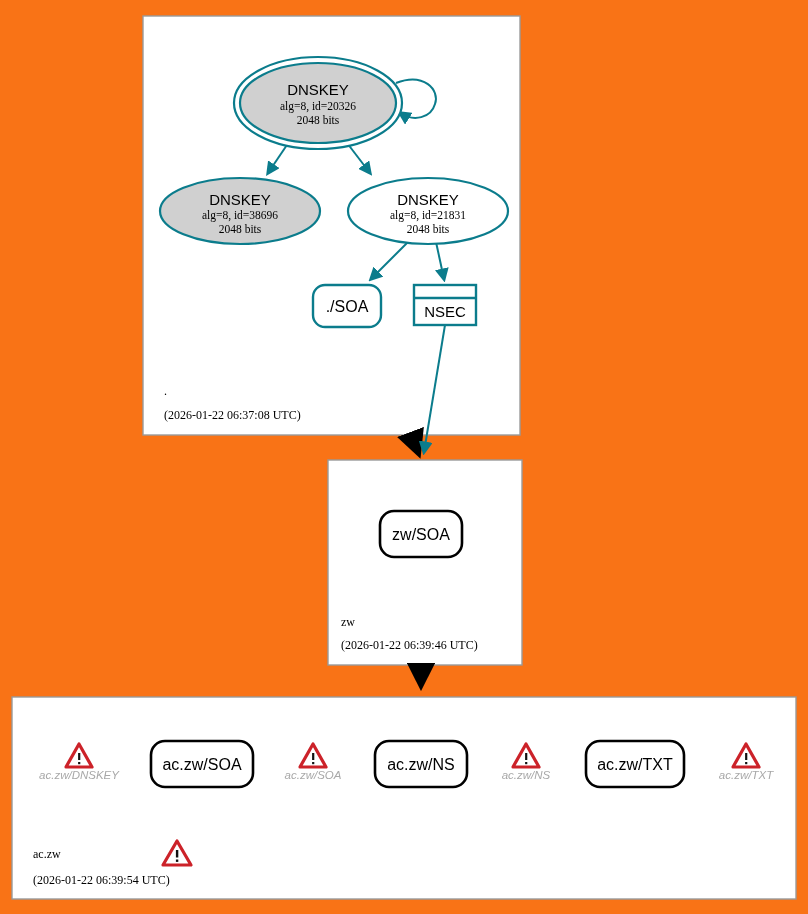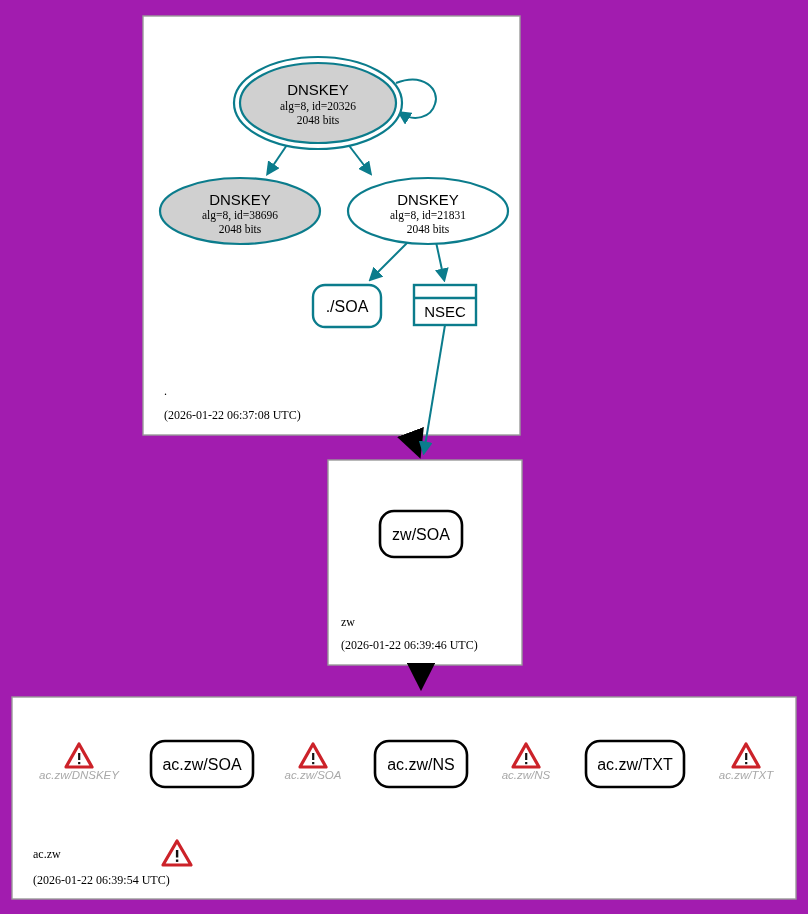--- a/index.html
+++ b/index.html
@@ -4,21 +4,21 @@
 <style>
   html, body {
     margin: 0;
     padding: 0;
     background: #ffffff;
   }
   #canvas {
     position: relative;
     width: 808px;
     height: 914px;
-    background: #a21caf;
+    background: #f97316;
     font-family: "Liberation Serif", serif;
     overflow: hidden;
   }
   svg.layer {
     position: absolute;
     left: 0;
     top: 0;
     width: 808px;
     height: 914px;
   }

